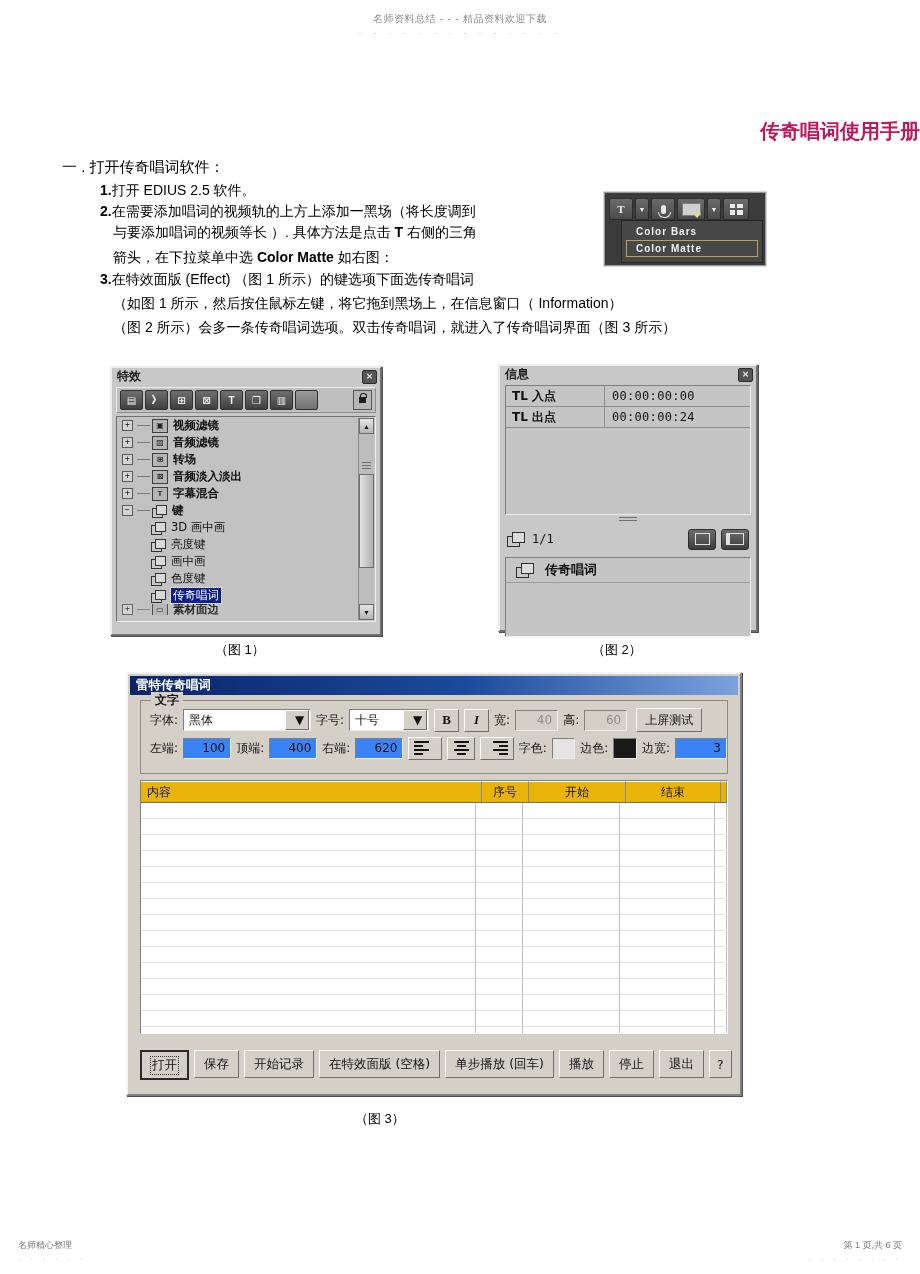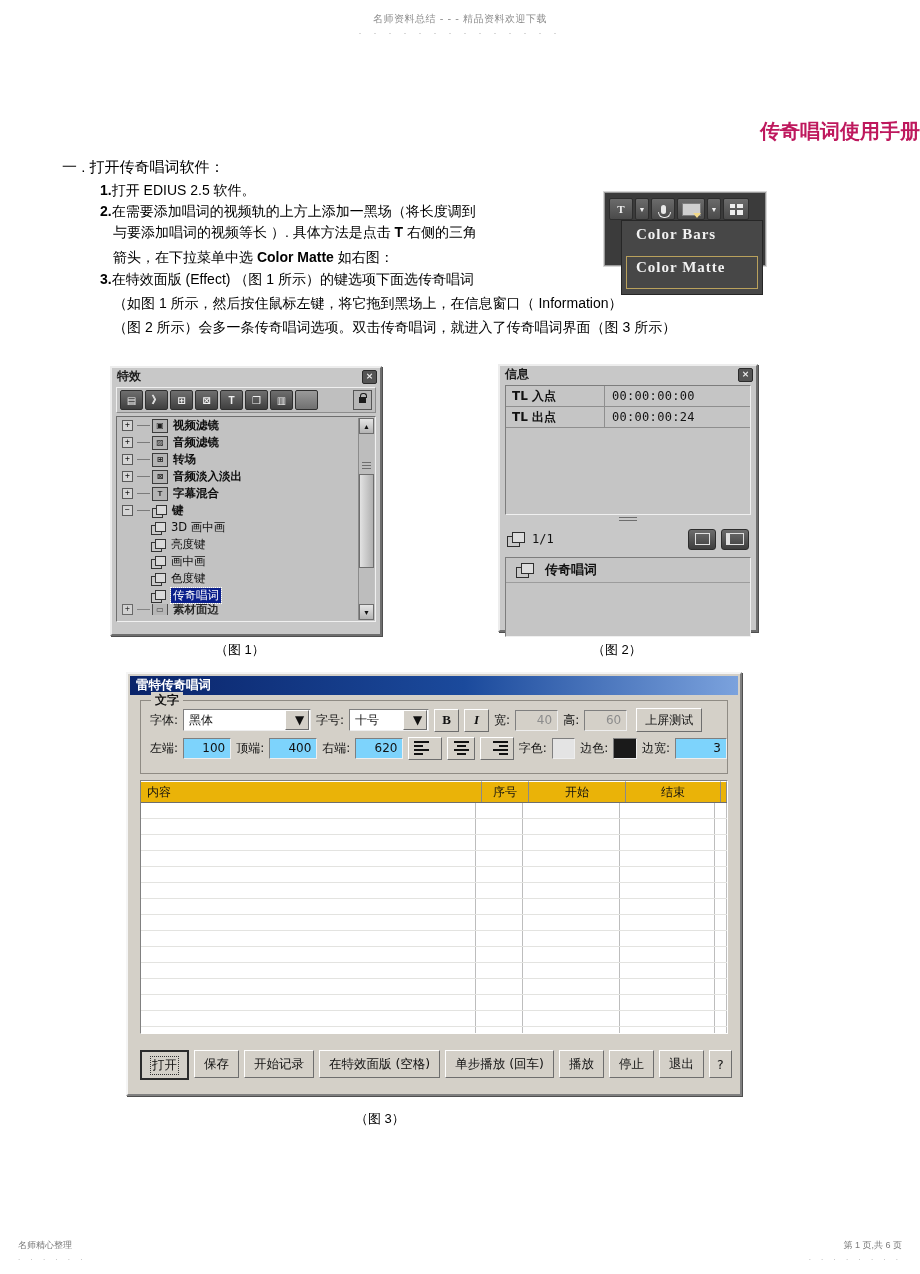--- a/index.html
+++ b/index.html
@@ -71,23 +71,23 @@
   .mon-glyph{width:17px;height:11px;background:#cfcfcf;border:1px solid #7d7d7d;position:relative;}
   .mon-glyph:after{content:"";position:absolute;right:-1px;bottom:-3px;width:0;height:0;border-left:4px solid transparent;border-right:4px solid transparent;border-top:5px solid #f2d98a;}
   .grid-glyph{width:13px;height:11px;display:grid;grid-template-columns:1fr 1fr;grid-template-rows:1fr 1fr;gap:2px;}
   .grid-glyph i{background:#ededed;display:block;}
   .tb-menu{
     position:absolute;left:16px;top:27px;width:140px;
     background:#474747;border:1px solid #262626;
     padding:3px 0 4px 0;
   }
   .tb-item{
-    font-family:Liberation Serif, serif;
-    font-size:15px;font-weight:bold;color:#f2f2f2;
-    padding:2px 0 12px 14px;letter-spacing:1px;
+    font-family:Liberation Sans, sans-serif;
+    font-size:10px;font-weight:bold;color:#f2f2f2;
+    padding:2px 0 2px 14px;letter-spacing:1px;
   }
   .tb-item.sel{border:1px solid #b9a15c;margin:1px 4px;padding-left:9px;}
 
   
   .panel{
     position:absolute;background:#c8c8c8;
     border:2px solid #ededed;border-right-color:#6e6e6e;border-bottom-color:#6e6e6e;
     box-shadow:1px 1px 0 #4f4f4f;
   }
   .panel-title{
@@ -236,21 +236,21 @@
   }
   #font-select{width:126px;}
   #size-select{width:78px;}
   .tbtn{
     width:23px;height:21px;background:#d4d0c8;
     border:1.5px solid #fff;border-right-color:#6e6e6e;border-bottom-color:#6e6e6e;
     display:flex;align-items:center;justify-content:center;font-size:13px;font-weight:bold;color:#111;
     font-family:"Liberation Serif","DejaVu Serif",serif;
   }
   .tfield{
-    height:19px;background:#7dd3fc;border:1.5px solid #7f7f7f;
+    height:19px;background:#3b82f6;border:1.5px solid #7f7f7f;
     border-right-color:#eee;border-bottom-color:#eee;
     font-size:12px;color:#111;display:flex;align-items:center;justify-content:flex-end;
     padding-right:5px;font-family:"DejaVu Sans",sans-serif;
   }
   .tfield.dis{background:#d4d0c8;color:#8c8c8c;}
   .w40{width:36px;}
   .w46{width:42px;}
   .w50{width:46px;}
   .pbtn{
     height:22px;padding:0 8px;background:#d4d0c8;

